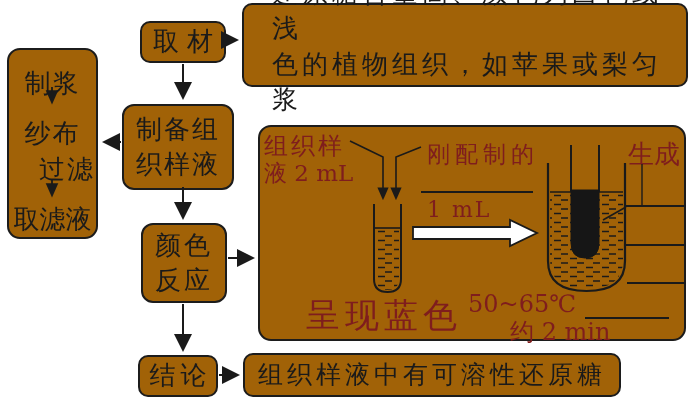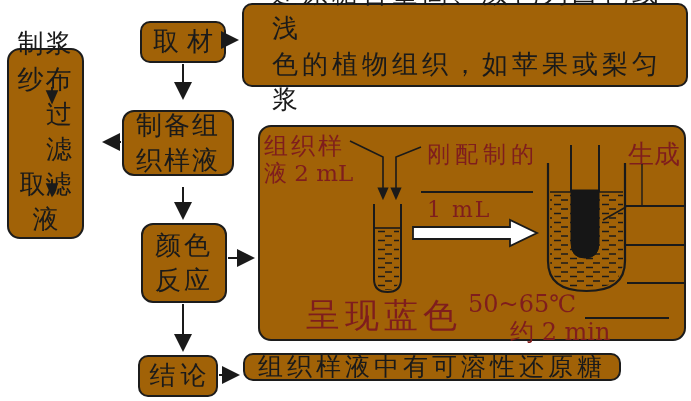--- a/index.html
+++ b/index.html
@@ -16,53 +16,53 @@
   .txt{position:absolute;white-space:nowrap;color:#7f1d1d;}
   .cjk{font-size:26px;line-height:1.35;}
   svg.overlay{position:absolute;left:0;top:0;pointer-events:none;}
   .center{text-align:center;}
 </style>
 </head>
 <body>
 
 <div id="canvas">
 
-  <div class="box" style="left:7px;top:48px;width:77px;height:191px;border-radius:13px;justify-content:flex-end;padding-top:16px;">
+  <div class="box" style="left:7px;top:48px;width:91px;height:191px;border-radius:13px;justify-content:flex-start;padding-top:16px;">
     <div class="cjk center" style="letter-spacing:2px;">制浆</div>
     <div style="height:22px;"></div>
     <div class="cjk center" style="letter-spacing:2px;">纱布</div>
     <div class="cjk center" style="letter-spacing:2px;margin-left:29px;">过滤</div>
     <div style="height:22px;"></div>
     <div class="cjk center">取滤液</div>
   </div>
 
   <div class="box" style="left:140px;top:21px;width:86px;height:42px;">
     <div class="cjk" style="letter-spacing:8px;padding-left:8px;">取材</div>
   </div>
 
   <div class="box" style="left:242px;top:3px;width:446px;height:84px;align-items:flex-start;padding:3px 0 0 28px;">
     <div class="cjk" style="letter-spacing:4px;">还原糖含量高、颜色为白色或浅</div>
     <div class="cjk" style="letter-spacing:4px;">色的植物组织，如苹果或梨匀浆</div>
   </div>
 
-  <div class="box" style="left:122px;top:110px;width:112px;height:66px;border-radius:12px;">
+  <div class="box" style="left:122px;top:104px;width:112px;height:86px;border-radius:12px;">
     <div class="cjk" style="letter-spacing:2px;">制备组</div>
     <div class="cjk" style="letter-spacing:2px;">织样液</div>
   </div>
 
   <div class="box" style="left:141px;top:223px;width:86px;height:80px;border-radius:12px;">
     <div class="cjk" style="letter-spacing:3px;">颜色</div>
     <div class="cjk" style="letter-spacing:3px;">反应</div>
   </div>
 
   <div class="box" style="left:138px;top:355px;width:80px;height:42px;">
     <div class="cjk" style="letter-spacing:5px;padding-left:5px;">结论</div>
   </div>
 
-  <div class="box" style="left:243px;top:353px;width:378px;height:28px;">
+  <div class="box" style="left:243px;top:353px;width:378px;height:44px;">
     <div class="cjk" style="letter-spacing:4px;font-size:25px;">组织样液中有可溶性还原糖</div>
   </div>
 
   <div class="box" style="left:258px;top:125px;width:428px;height:216px;border-radius:13px;"></div>
 
   <div class="txt" style="left:264px;top:130px;font-size:24px;letter-spacing:3px;">组织样</div>
   <div class="txt" style="left:264px;top:158px;font-size:23px;font-family:'DejaVu Serif','Liberation Serif',serif;">液 2 mL</div>
 
   <div class="txt" style="left:427px;top:139px;font-size:23px;letter-spacing:5px;">刚配制的</div>
 

